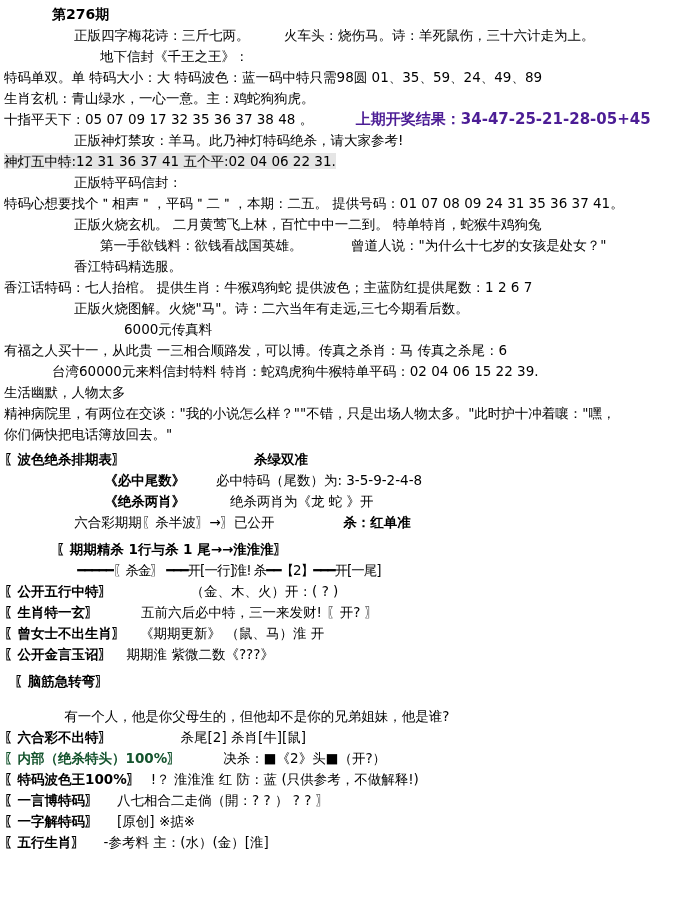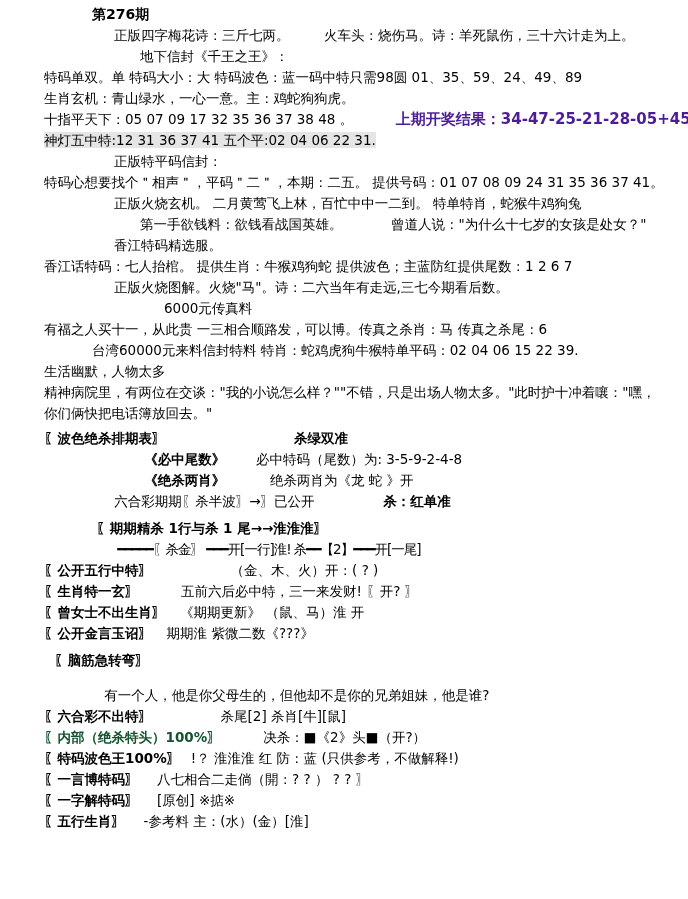--- a/index.html
+++ b/index.html
@@ -6,21 +6,21 @@
   body{
     width:688px;height:899px;
     background:#ffffff;
     font-family:"DejaVu Sans","Liberation Sans",sans-serif;
     font-size:13.5px;
     color:#000000;
     overflow:hidden;
     position:relative;
   }
   .page{position:relative;width:688px;height:899px;}
-  .row{padding:0 4px;line-height:1.06;white-space:nowrap;margin-left:40px;}
+  .row{padding:0 4px;line-height:1.06;white-space:nowrap;}
   .line{display:block;line-height:21px;white-space:nowrap;}
   .ind1{padding-left:48px;}
   .ind2{padding-left:70px;}
   .ind3{padding-left:96px;}
   .ind4{padding-left:120px;}
   .blue{color:#14532d;}
   .b{font-weight:bold;}
   .hl{background:#e5e5e5;}
   .title{font-size:14px;font-weight:bold;}
   .spacer{display:inline-block;}
@@ -49,20 +49,21 @@
     <span class="line">特码单双。单 特码大小：大 特码波色：蓝一码中特只需98圆 01、35、59、24、49、89</span>
 
     <span class="line">生肖玄机：青山绿水，一心一意。主：鸡蛇狗狗虎。</span>
 
     <span class="line">
       <span>十指平天下：05 07 09 17 32 35 36 37 38 48 。</span>
       <span class="spacer" style="width:34px"></span>
       <span class="lastres">上期开奖结果：34-47-25-21-28-05+45</span>
     </span>
 
+    <span class="line ind2">正版神灯禁攻：羊马。此乃神灯特码绝杀，请大家参考!</span>
 
     <span class="line">
       <span class="hl">神灯五中特:12 31 36 37 41  五个平:02 04 06 22 31.</span>
     </span>
 
     <span class="line ind2">正版特平码信封：</span>
 
     <span class="line">特码心想要找个＂相声＂，平码＂二＂，本期：二五。 提供号码：01 07 08 09 24 31 35 36 37 41。</span>
 
     <span class="line ind2">正版火烧玄机。 二月黄莺飞上林，百忙中中一二到。 特单特肖，蛇猴牛鸡狗兔</span>

